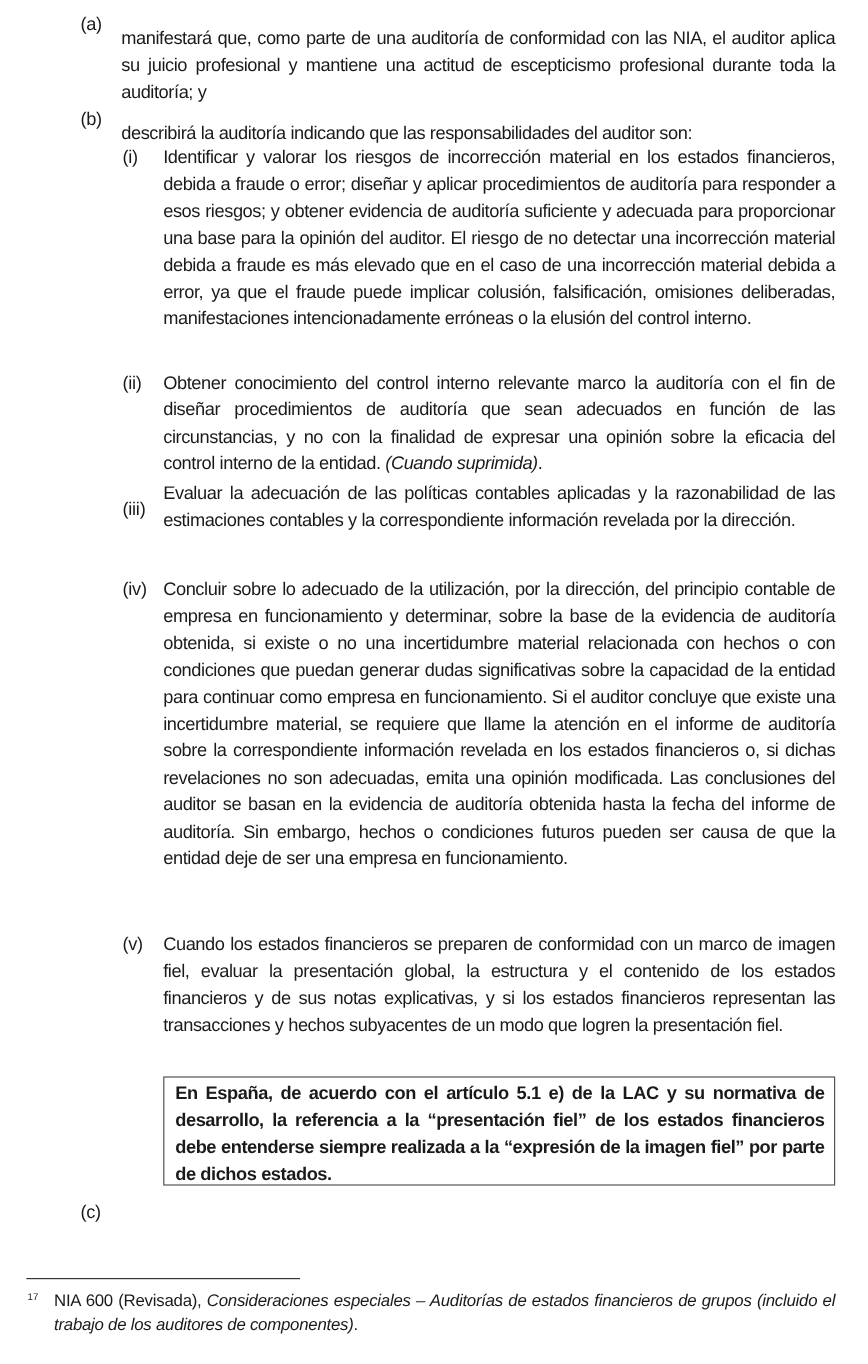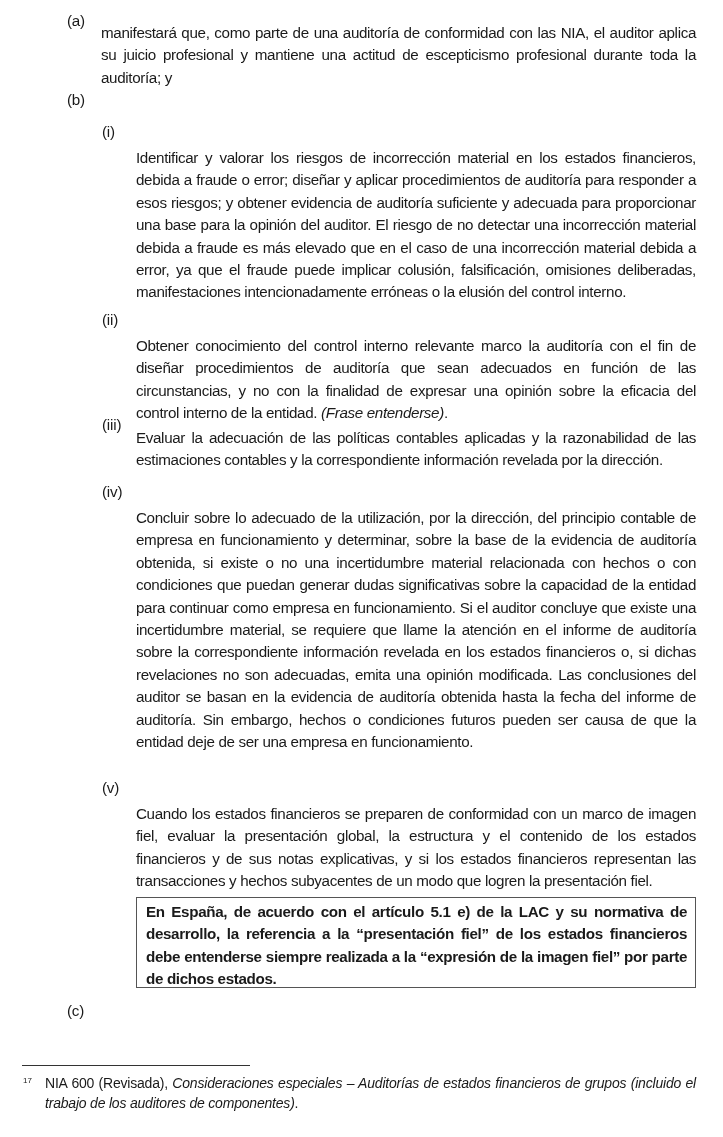--- a/index.html
+++ b/index.html
@@ -9,47 +9,48 @@
     color: #1a1a1a;
     font-size: 15.2px;
     line-height: 22.4px;
   }
   .page { position: absolute; left: 0; top: 0; width: 723px; height: 1137px; }
   .item { position: absolute; text-align: justify; letter-spacing: -0.35px; }
   .label { position: absolute; letter-spacing: -0.2px; }
   .lvl1-label { left: 67px; }
   .lvl1-text { left: 101px; width: 595px; margin-top: 12px; }
   .lvl2-label { left: 102px; }
-  .lvl2-text { left: 136px; width: 560px; margin-top: 26px; }
+  .lvl2-text { left: 136px; width: 560px; }
   .note-box {
     position: absolute; left: 136px; top: 897px; width: 541px; height: 82px;
     border: 1.3px solid #555; padding: 3px 8px 4px 9px;
     text-align: justify; letter-spacing: -0.35px; font-weight: bold;
   }
   .rule { position: absolute; left: 22px; top: 1065px; width: 228px; height: 0; border-top: 1.3px solid #333; }
   .fn-mark { position: absolute; left: 23px; top: 1076px; font-size: 8px; line-height: 10px; }
   .fn-text { position: absolute; left: 45px; top: 1074px; width: 651px; font-size: 14px; line-height: 19.5px; text-align: justify; letter-spacing: -0.2px; }
   em { font-style: italic; }
   sup { font-size: 9px; line-height: 0; vertical-align: 6px; }
 </style>
 </head>
 <body>
 
 <div class="page">
 
   <span class="label lvl1-label" style="top:10px">(a)</span>
   <div class="item lvl1-text" style="top:10px">manifestará que, como parte de una auditoría de conformidad con las NIA, el auditor aplica su juicio profesional y mantiene una actitud de escepticismo profesional durante toda la auditoría; y</div>
 
   <span class="label lvl1-label" style="top:89px">(b)</span>
+  <div class="item lvl1-text" style="top:89px">describirá la auditoría indicando que las responsabilidades del auditor son:</div>
 
   <span class="label lvl2-label" style="top:121px">(i)</span>
   <div class="item lvl2-text" style="top:121px">Identificar y valorar los riesgos de incorrección material en los estados financieros, debida a fraude o error; diseñar y aplicar procedimientos de auditoría para responder a esos riesgos; y obtener evidencia de auditoría suficiente y adecuada para proporcionar una base para la opinión del auditor. El riesgo de no detectar una incorrección material debida a fraude es más elevado que en el caso de una incorrección material debida a error, ya que el fraude puede implicar colusión, falsificación, omisiones deliberadas, manifestaciones intencionadamente erróneas o la elusión del control interno.</div>
 
   <span class="label lvl2-label" style="top:309px">(ii)</span>
-  <div class="item lvl2-text" style="top:309px"><span>Obtener conocimiento del control interno relevante marco la auditoría con el fin de diseñar procedimientos de auditoría que sean adecuados en función de las circunstancias, y no con la finalidad de expresar una opinión sobre la eficacia del control interno de la entidad.</span> <em>(Frase entenderse)</em><span>.</span></div>
+  <div class="item lvl2-text" style="top:309px"><span>Obtener conocimiento del control interno relevante marco la auditoría con el fin de diseñar procedimientos de auditoría que sean adecuados en función de las circunstancias, y no con la finalidad de expresar una opinión sobre la eficacia del control interno de la entidad.</span> <em>(Cuando suprimida)</em><span>.</span></div>
 
   <span class="label lvl2-label" style="top:414px">(iii)</span>
   <div class="item lvl2-text" style="top:401px">Evaluar la adecuación de las políticas contables aplicadas y la razonabilidad de las estimaciones contables y la correspondiente información revelada por la dirección.</div>
 
   <span class="label lvl2-label" style="top:481px">(iv)</span>
   <div class="item lvl2-text" style="top:481px">Concluir sobre lo adecuado de la utilización, por la dirección, del principio contable de empresa en funcionamiento y determinar, sobre la base de la evidencia de auditoría obtenida, si existe o no una incertidumbre material relacionada con hechos o con condiciones que puedan generar dudas significativas sobre la capacidad de la entidad para continuar como empresa en funcionamiento. Si el auditor concluye que existe una incertidumbre material, se requiere que llame la atención en el informe de auditoría sobre la correspondiente información revelada en los estados financieros o, si dichas revelaciones no son adecuadas, emita una opinión modificada. Las conclusiones del auditor se basan en la evidencia de auditoría obtenida hasta la fecha del informe de auditoría. Sin embargo, hechos o condiciones futuros pueden ser causa de que la entidad deje de ser una empresa en funcionamiento.</div>
 
   <span class="label lvl2-label" style="top:777px">(v)</span>
   <div class="item lvl2-text" style="top:777px">Cuando los estados financieros se preparen de conformidad con un marco de imagen fiel, evaluar la presentación global, la estructura y el contenido de los estados financieros y de sus notas explicativas, y si los estados financieros representan las transacciones y hechos subyacentes de un modo que logren la presentación fiel.</div>
 

